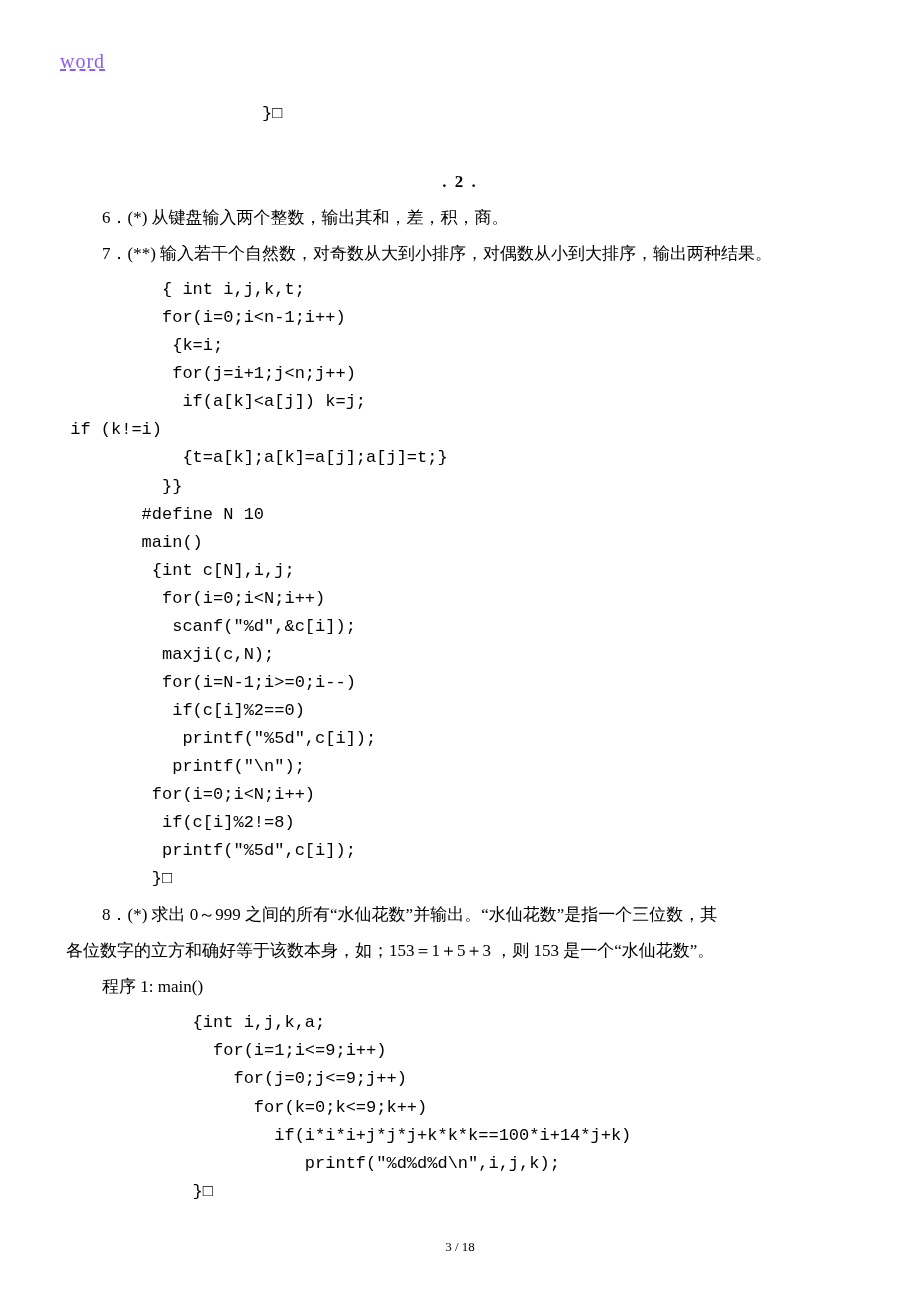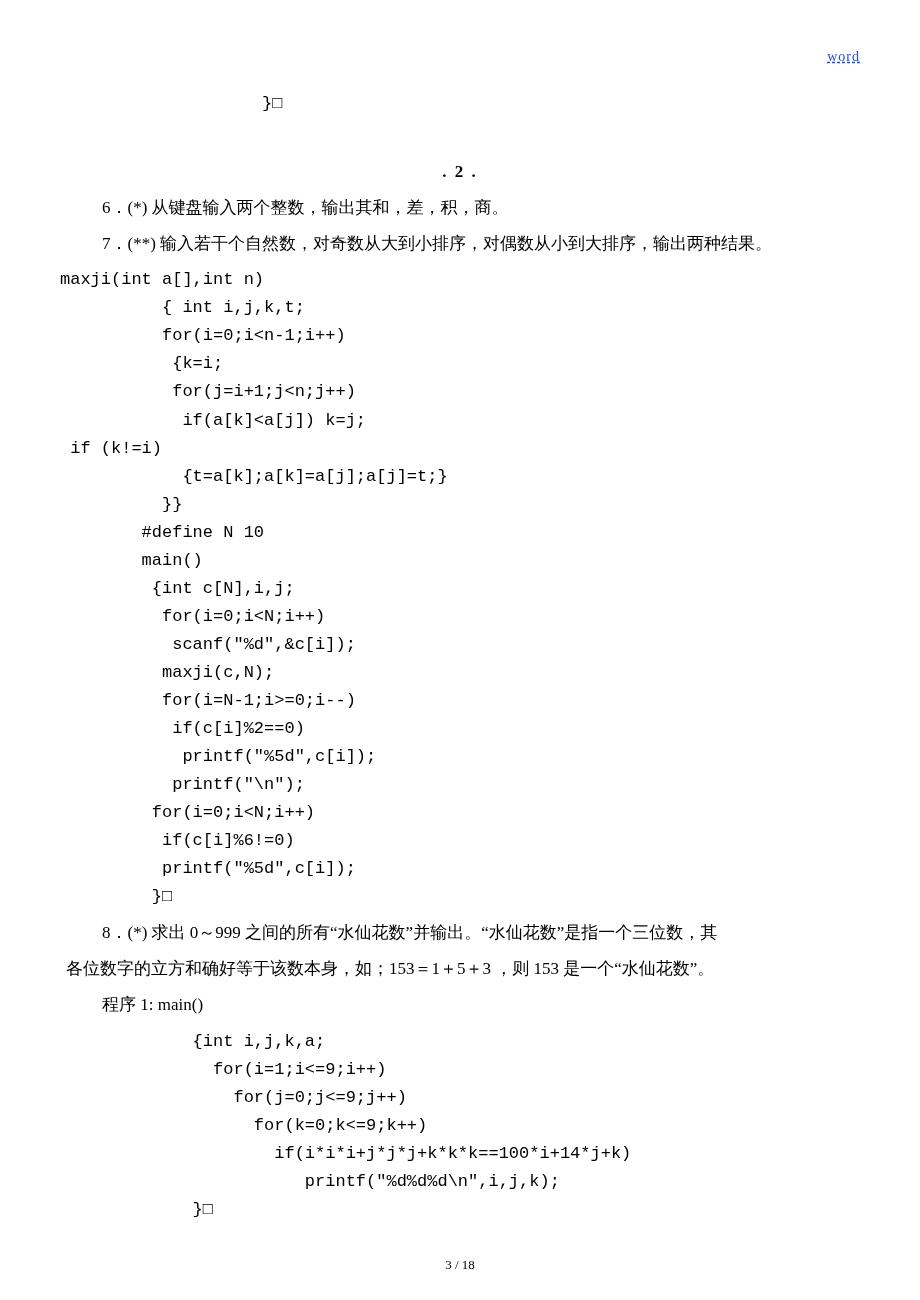--- a/index.html
+++ b/index.html
@@ -9,25 +9,25 @@
     font-size: 17px;
     line-height: 1.65;
     color: #000;
     background: #fff;
     width: 920px;
   }
   .page {
     padding: 45px 60px 30px 60px;
   }
   .header {
-    text-align: right;
-    color: #1d4ed8;
+    text-align: left;
+    color: #8b5cf6;
     text-decoration: underline;
     text-decoration-style: dashed;
-    font-size: 14px;
+    font-size: 20px;
     letter-spacing: 1px;
     margin-bottom: 22px;
   }
   .code-line {
     font-family: Consolas, "Courier New", monospace;
     white-space: pre;
     font-size: 17px;
   }
   .section-num {
     text-align: center;
@@ -64,41 +64,40 @@
 
   <div class="header">word</div>
 
   <div class="code-line" style="padding-left:100px;"><span>          }</span><span class="boxchar">□</span></div>
 
   <div class="section-num">. 2 .</div>
 
   <p class="p6">6．(*) 从键盘输入两个整数，输出其和，差，积，商。</p>
   <p class="p7start">7．(**) 输入若干个自然数，对奇数从大到小排序，对偶数从小到大排序，输出两种结果。</p>
 
-  <div class="code-line">maxji(int a[],int n)</div>
   <div class="code-line">          { int i,j,k,t;</div>
   <div class="code-line">          for(i=0;i&lt;n-1;i++)</div>
   <div class="code-line">           {k=i;</div>
   <div class="code-line">           for(j=i+1;j&lt;n;j++)</div>
   <div class="code-line">            if(a[k]&lt;a[j]) k=j;</div>
   <div class="code-line"> if (k!=i)</div>
   <div class="code-line">            {t=a[k];a[k]=a[j];a[j]=t;}</div>
   <div class="code-line">          }}</div>
   <div class="code-line">        #define N 10</div>
   <div class="code-line">        main()</div>
   <div class="code-line">         {int c[N],i,j;</div>
   <div class="code-line">          for(i=0;i&lt;N;i++)</div>
   <div class="code-line">           scanf("%d",&amp;c[i]);</div>
   <div class="code-line">          maxji(c,N);</div>
   <div class="code-line">          for(i=N-1;i&gt;=0;i--)</div>
   <div class="code-line">           if(c[i]%2==0)</div>
   <div class="code-line">            printf("%5d",c[i]);</div>
   <div class="code-line">           printf("\n");</div>
   <div class="code-line">         for(i=0;i&lt;N;i++)</div>
-  <div class="code-line">          if(c[i]%6!=0)</div>
+  <div class="code-line">          if(c[i]%2!=8)</div>
   <div class="code-line">          printf("%5d",c[i]);</div>
   <div class="code-line"><span>         }</span><span class="boxchar">□</span></div>
 
   <p class="p8start">8．(*) 求出 0～999 之间的所有“水仙花数”并输出。“水仙花数”是指一个三位数，其</p>
   <p class="p8cont">各位数字的立方和确好等于该数本身，如；153＝1＋5＋3 ，则 153 是一个“水仙花数”。</p>
 
   <p class="prog-label">程序 1:    main()</p>
 
   <div class="code-line">             {int i,j,k,a;</div>
   <div class="code-line">               for(i=1;i&lt;=9;i++)</div>

